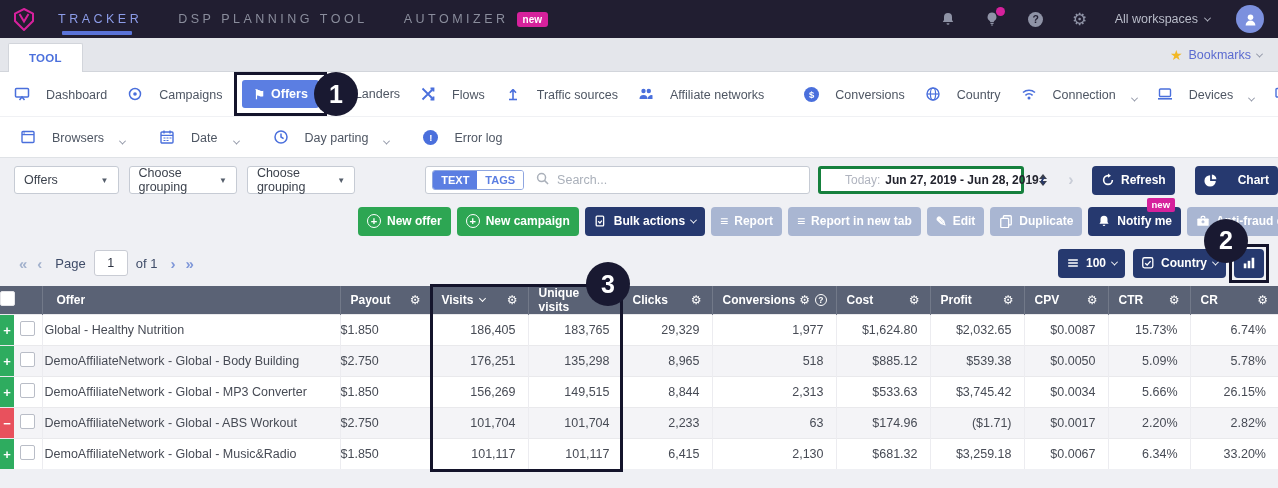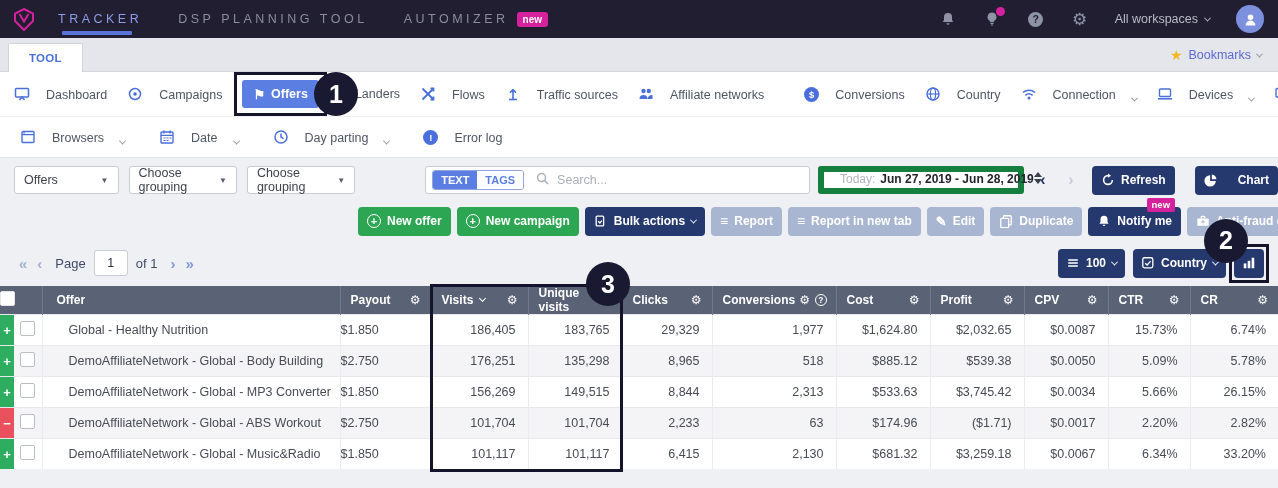--- a/index.html
+++ b/index.html
@@ -58,21 +58,21 @@
   .w-report { width:108px; }
   .w-group { width:112px; margin-left:10px; }
   .search-wrap { margin-left:70px; width:400px; height:28px; background:#fff; border:1px solid #c6cbd4; border-radius:3px; display:flex; align-items:center; padding:0 6px; }
   .toggle-group { display:flex; border:1px solid #8fa6e0; border-radius:3px; overflow:hidden; }
   .chip { font-size:11px; font-weight:700; padding:3px 8px; cursor:pointer; }
   .chip-on { background:#5b7ee2; color:#fff; }
   .chip-off { background:#fff; color:#5b7ee2; }
   .search-ico { margin:0 8px 0 12px; flex:none; }
   .search-input { border:none; outline:none; flex:1; font-size:12.5px; color:#3c424d; font-family:inherit; background:transparent; }
   .search-input::placeholder { color:#aab0ba; }
-  .datebox { margin-left:8px; width:206px; height:28px; background:#fff; border:6px solid #15803d; border-radius:3px; display:flex; align-items:flex-start; padding:0 16px; font-size:12px; cursor:pointer; }
+  .datebox { margin-left:8px; width:206px; height:28px; background:#fff; border:3px solid #15803d; border-radius:3px; display:flex; align-items:center; padding:0 24px; font-size:12px; cursor:pointer; }
   .date-prefix { color:#b0b4bf; margin-right:5px; }
   .date-value { color:#23242e; font-weight:700; white-space:nowrap; }
   .spinner { margin-left:auto; display:flex; flex-direction:column; gap:2px; }
   .tri-up { width:0; height:0; border:4px solid transparent; border-bottom:5px solid #3a3f4c; border-top:none; }
   .tri-down { width:0; height:0; border:4px solid transparent; border-top:5px solid #3a3f4c; border-bottom:none; }
   .date-nav { margin-left:8px; display:flex; gap:6px; align-items:center; }
   .dn-btn { width:22px; height:26px; display:flex; align-items:center; justify-content:center; font-size:16px; font-weight:700; cursor:pointer; }
   .dn-prev { color:#26396f; }
   .dn-next { color:#c9cdd7; }
   .btn { height:29px; border:none; border-radius:4px; display:inline-flex; align-items:center; gap:6px; padding:2px 9px; font-size:12px; font-weight:700; color:#fff; cursor:pointer; font-family:inherit; white-space:nowrap; }
@@ -119,21 +119,21 @@
   .th-check .cb { border-color:#e4e4e8; }
   .th-check { text-align:center; }
   .tbl td { height:30px; font-size:12.5px; color:#474b55; border-top:1px solid #e9e9ec; border-right:1px solid #ececf0; background-clip:padding-box; }
   .tbl td:last-child { border-right:none; }
   .tbl tbody tr:nth-child(even) td { background:#f4f4f7; }
   .td-ind { padding:0; border-right:none !important; }
   .trend { width:14px; height:30px; display:flex; align-items:center; justify-content:center; color:#fff; font-size:13px; font-weight:700; }
   .trend.up { background:#2eac5f; }
   .trend.down { background:#e8515d; }
   .td-cb { text-align:center; }
-  .td-offer { padding-left:26px; color:#3f434c; overflow:hidden; white-space:nowrap; }
+  .td-offer { padding-left:2px; color:#3f434c; overflow:hidden; white-space:nowrap; }
   .td-num { text-align:right; padding-right:12px; }
   .td-payout { padding-right:86px; }
   .profit-pos { color:#18a85e; }
   .profit-neg { color:#f25a5a; }
   .ann-col-box { position:absolute; left:430px; top:-2px; width:193px; height:188px; border:3px solid #14142b; z-index:40; pointer-events:none; }
   .ann-circle-3 { left:586px; top:-24px; }
 </style>
 </head>
 <body>
 

